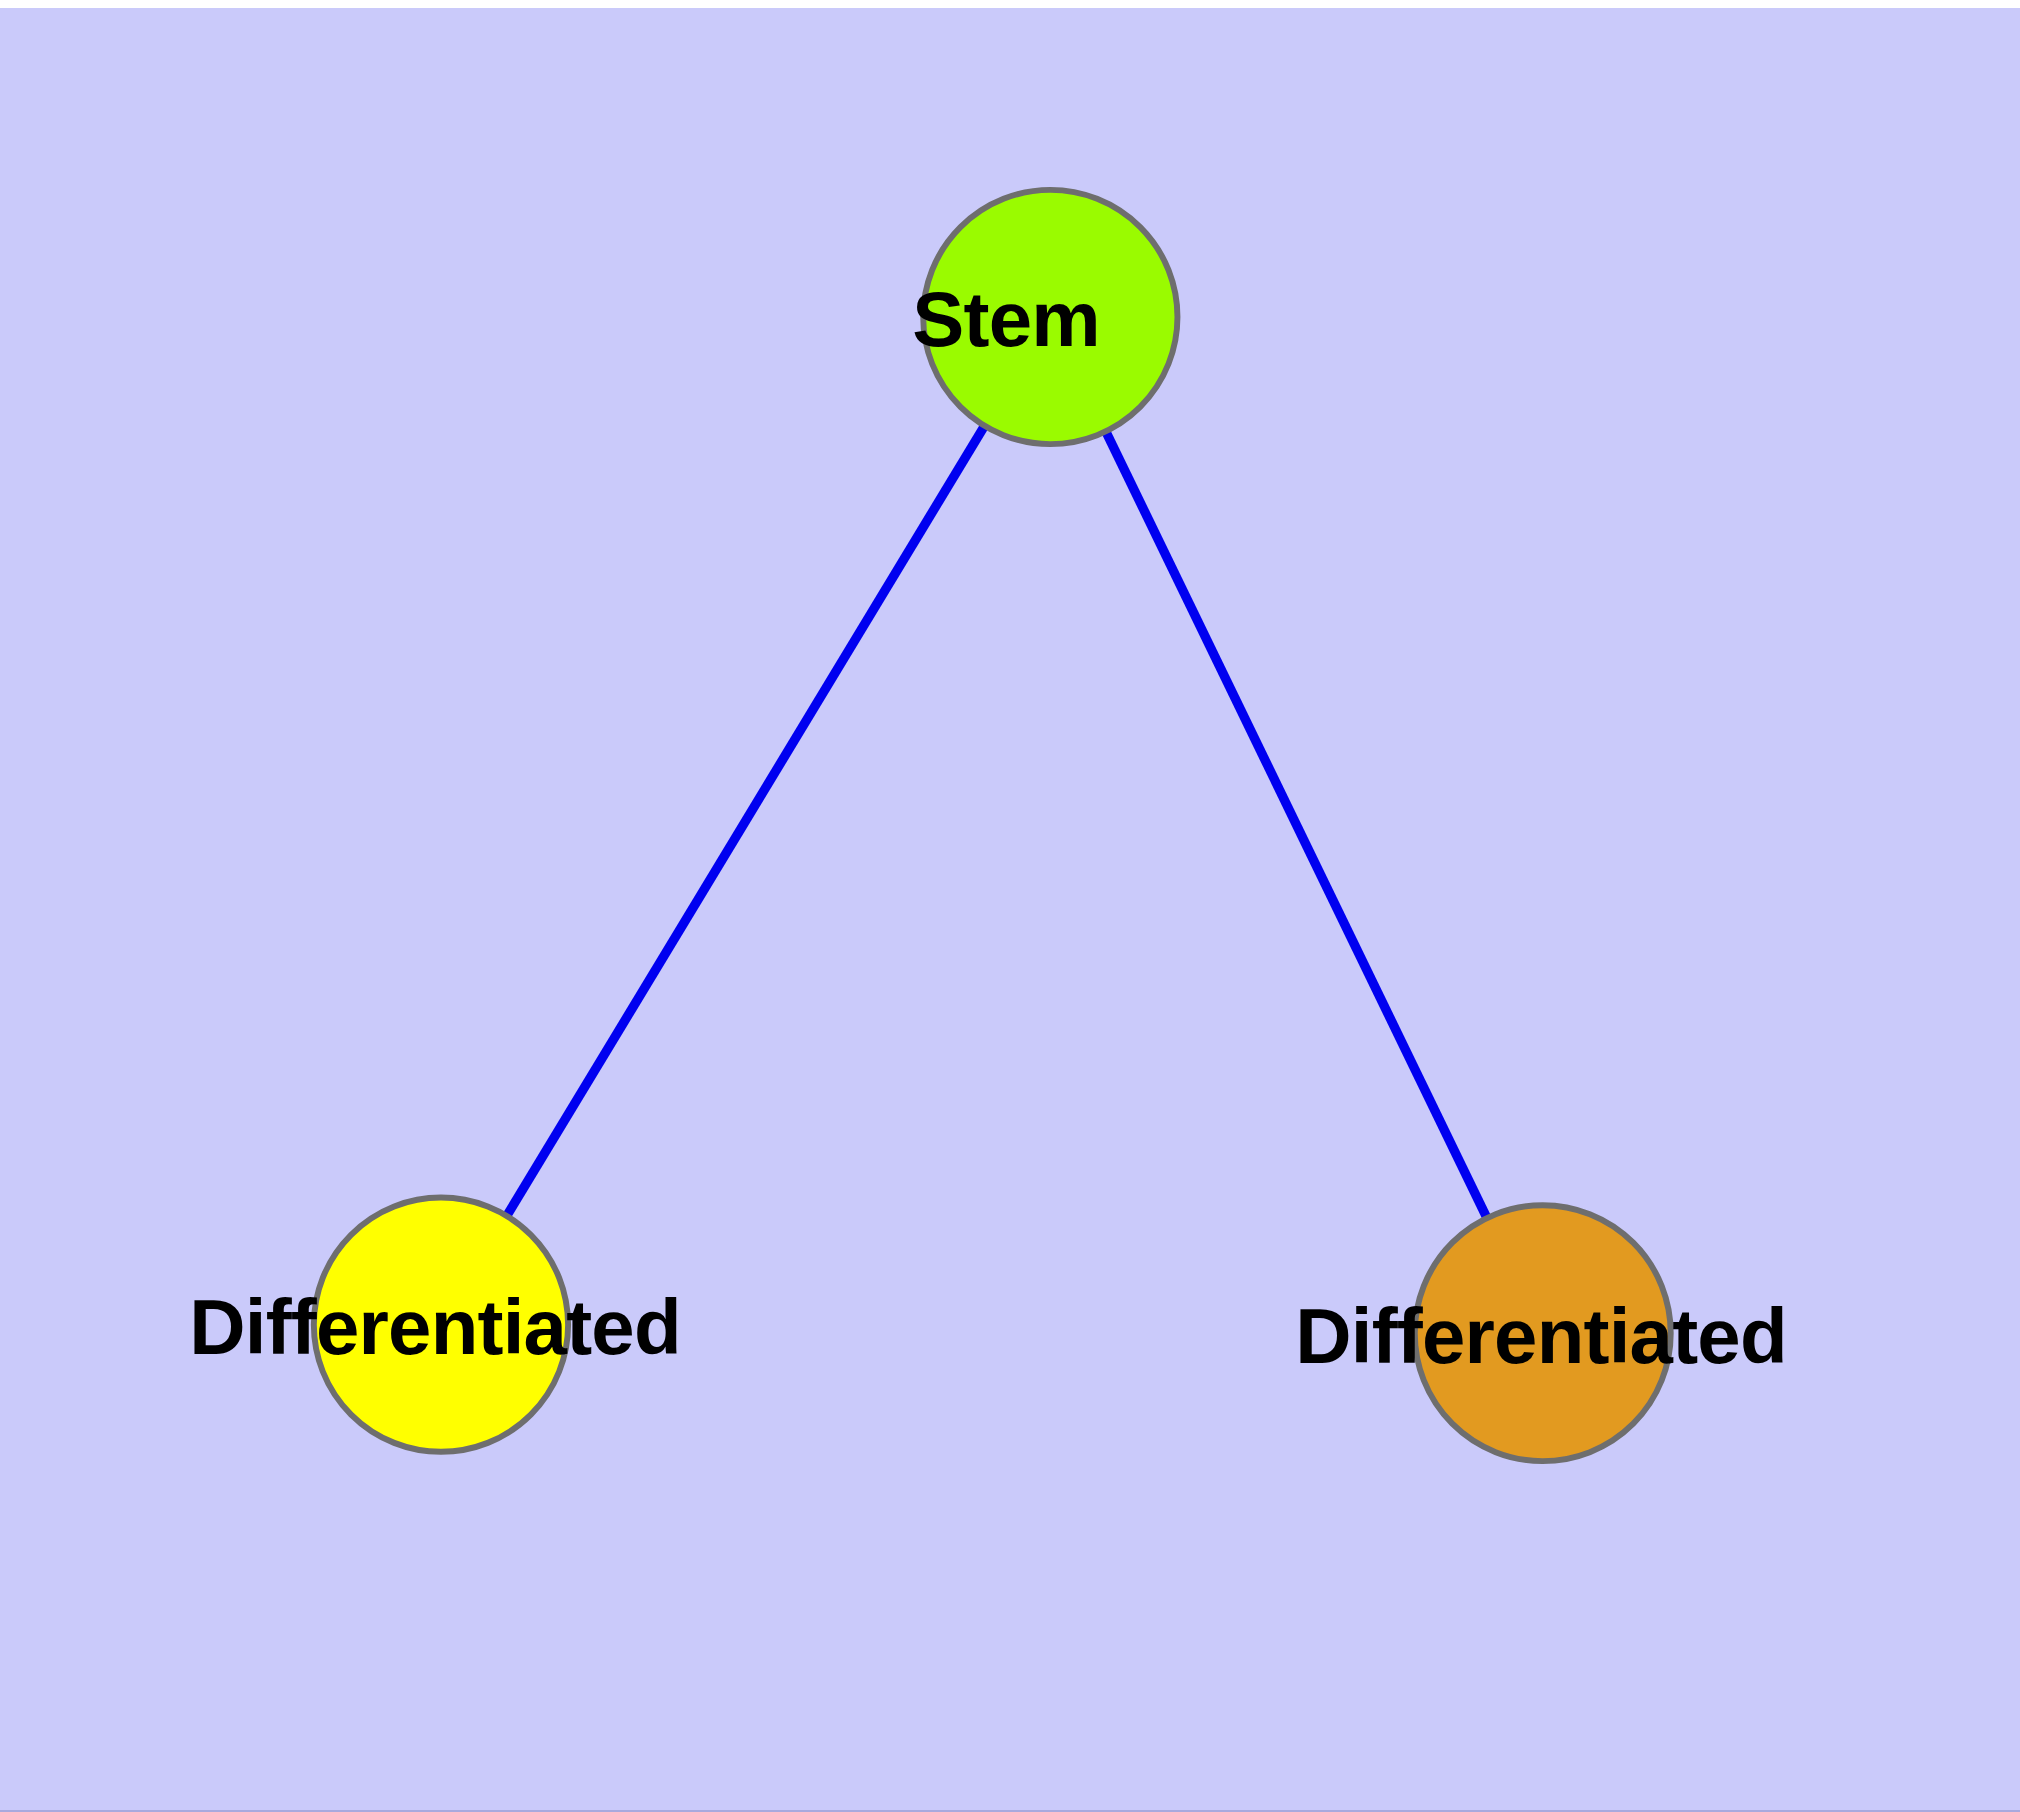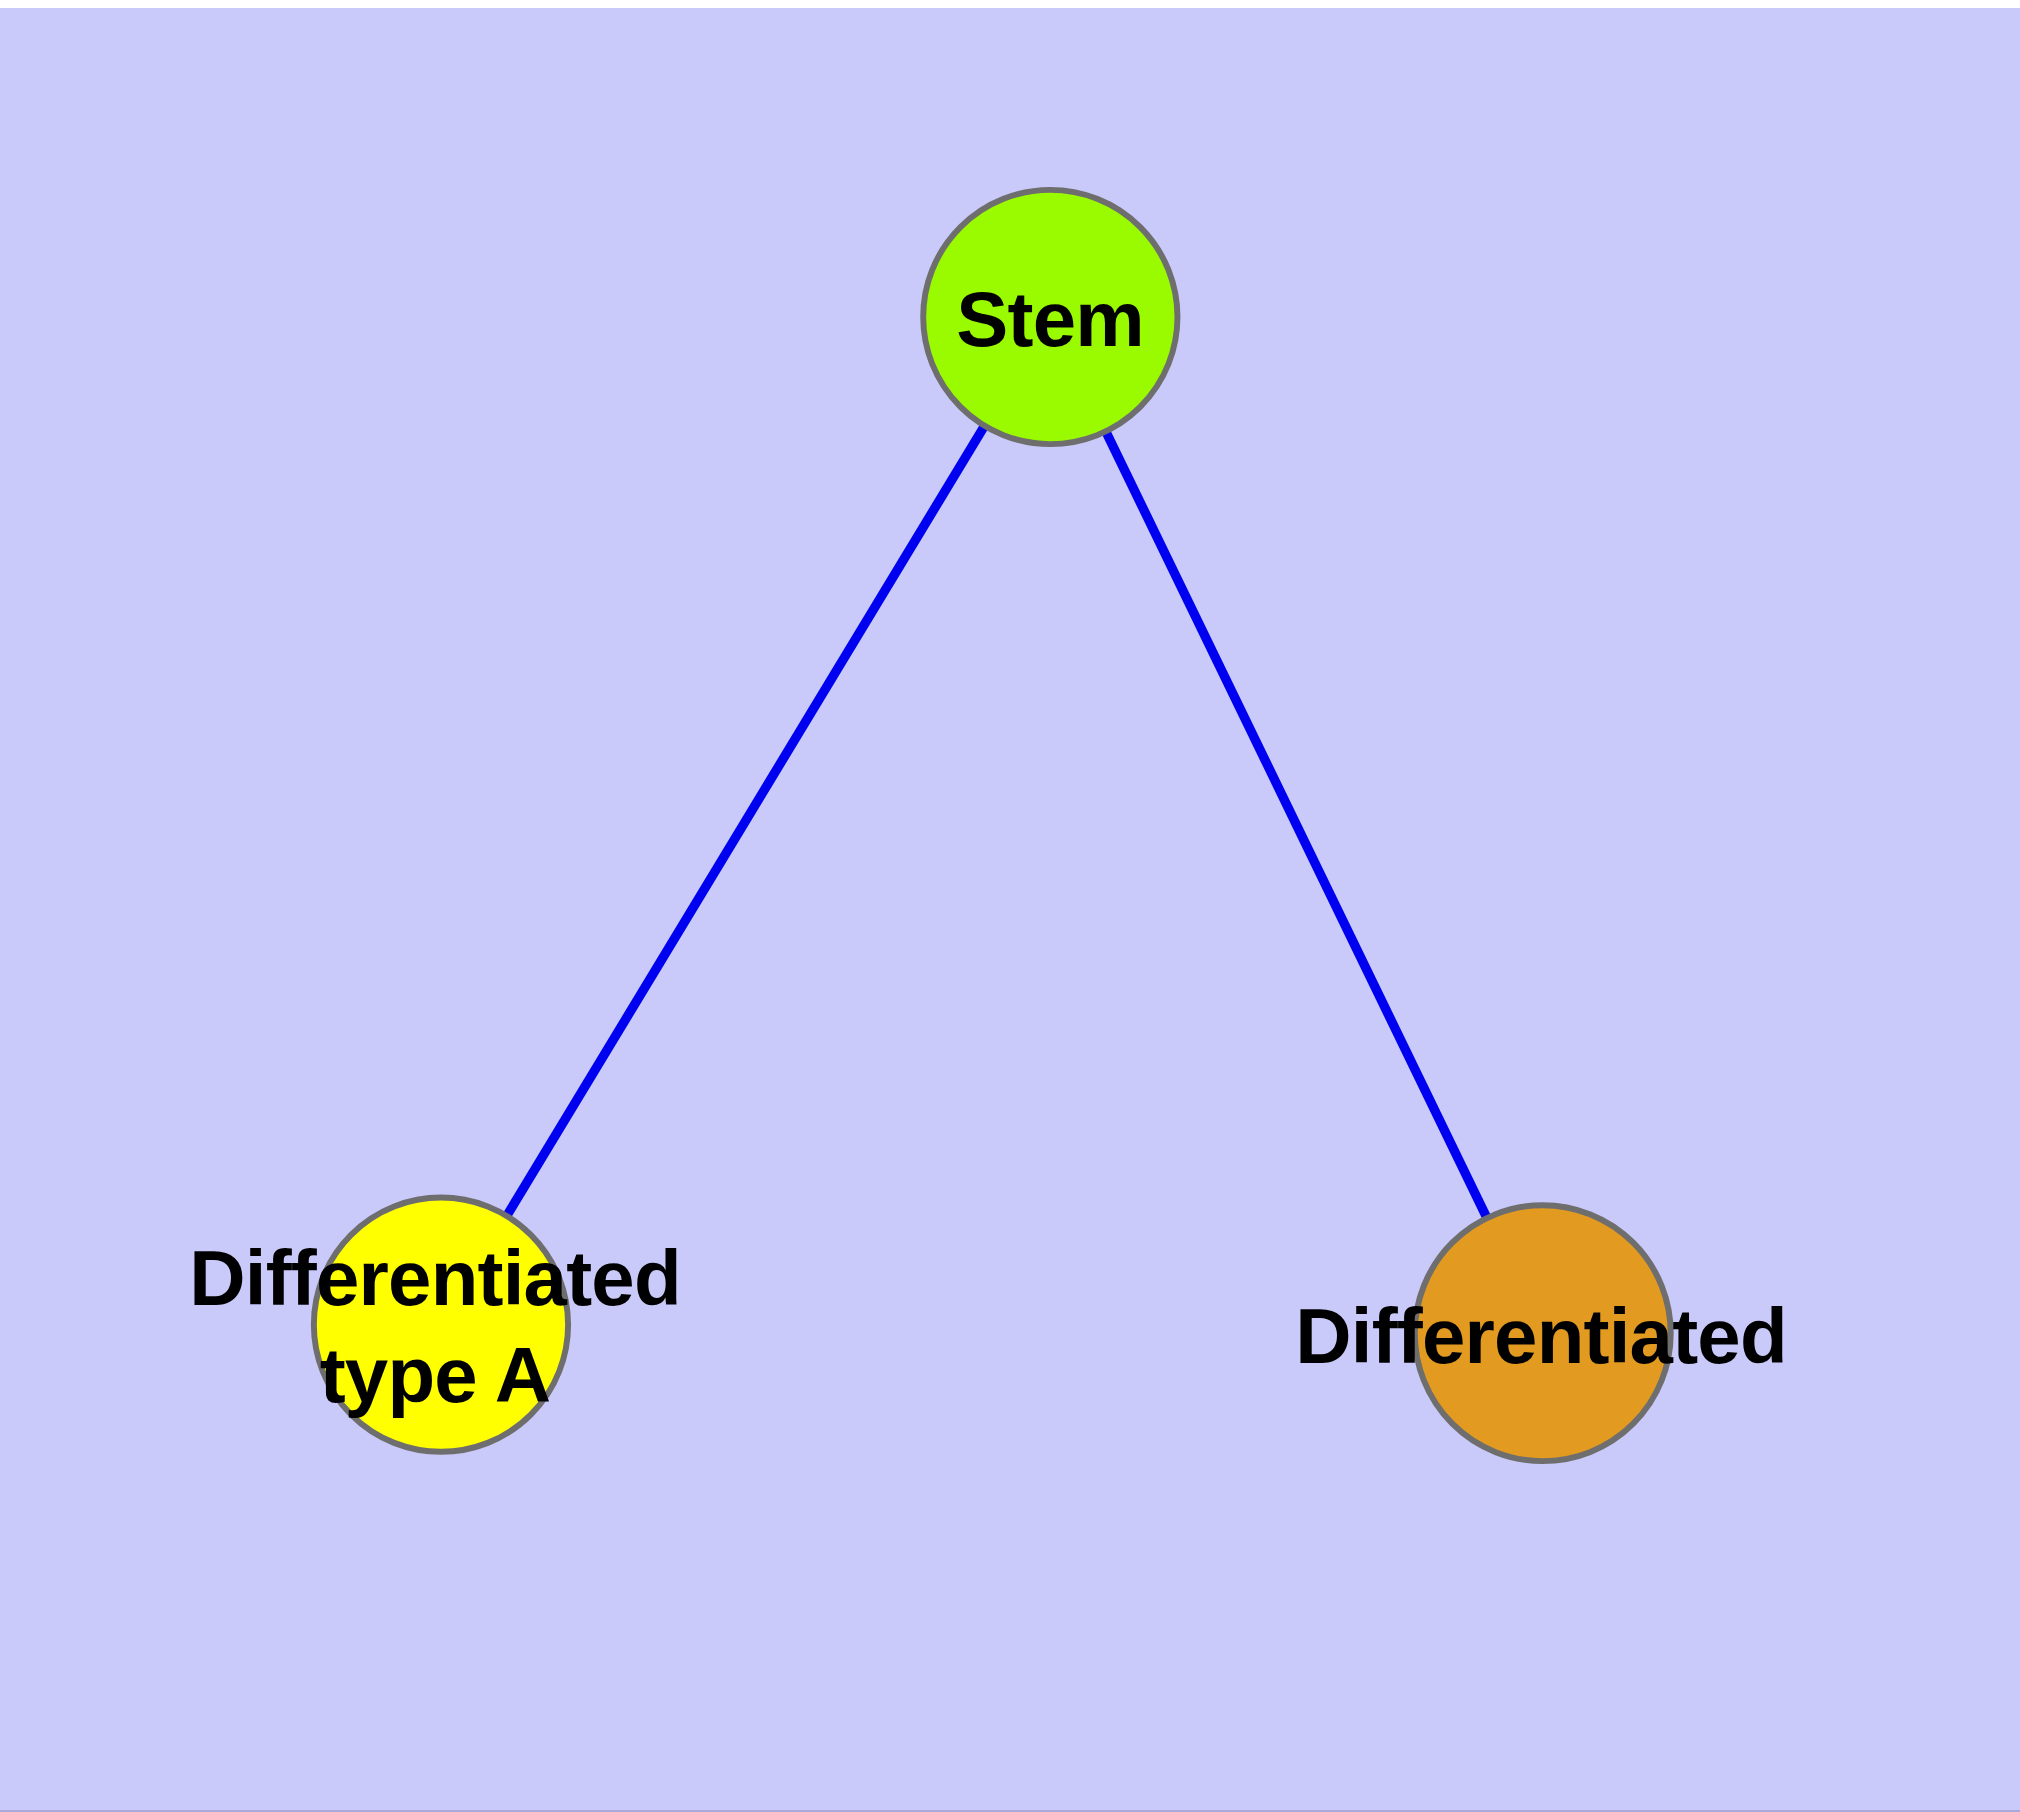--- a/index.html
+++ b/index.html
@@ -37,21 +37,21 @@
     transform: translate(-50%, -50%);
     color: #000000;
     font-weight: bold;
     font-size: 78px;
     line-height: 97px;
     letter-spacing: -0.8px;
     text-align: center;
     white-space: nowrap;
     pointer-events: none;
   }
-  .label-stem  { left: 1050px; top: 319px; }
+  .label-stem  { left: 1006px; top: 319px; }
   .label-a     { left: 435px;  top: 1327px; }
   .label-b     { left: 1541px; top: 1336px; }
 </style>
 </head>
 <body>
 
 <div class="stage">
   <div class="canvas"></div>
 
   <svg class="graph-layer" viewBox="0 0 2384 2138">
@@ -63,20 +63,19 @@
     <circle cx="520" cy="1563" r="150" stroke-width="7" fill="#FFFF00" stroke="#6E6E6E"></circle>
     <circle cx="1820" cy="1573" r="151" stroke-width="7" fill="#E29A20" stroke="#6E6E6E"></circle>
   </svg>
 
   <div class="node-label label-stem">
     <span>Stem</span>
   </div>
 
   <div class="node-label label-a">
     <div>Differentiated</div>
-    <div>type A</div>
   </div>
 
   <div class="node-label label-b">
     <div>Differentiated</div>
   </div>
 </div>
 
 
 </body></html>

